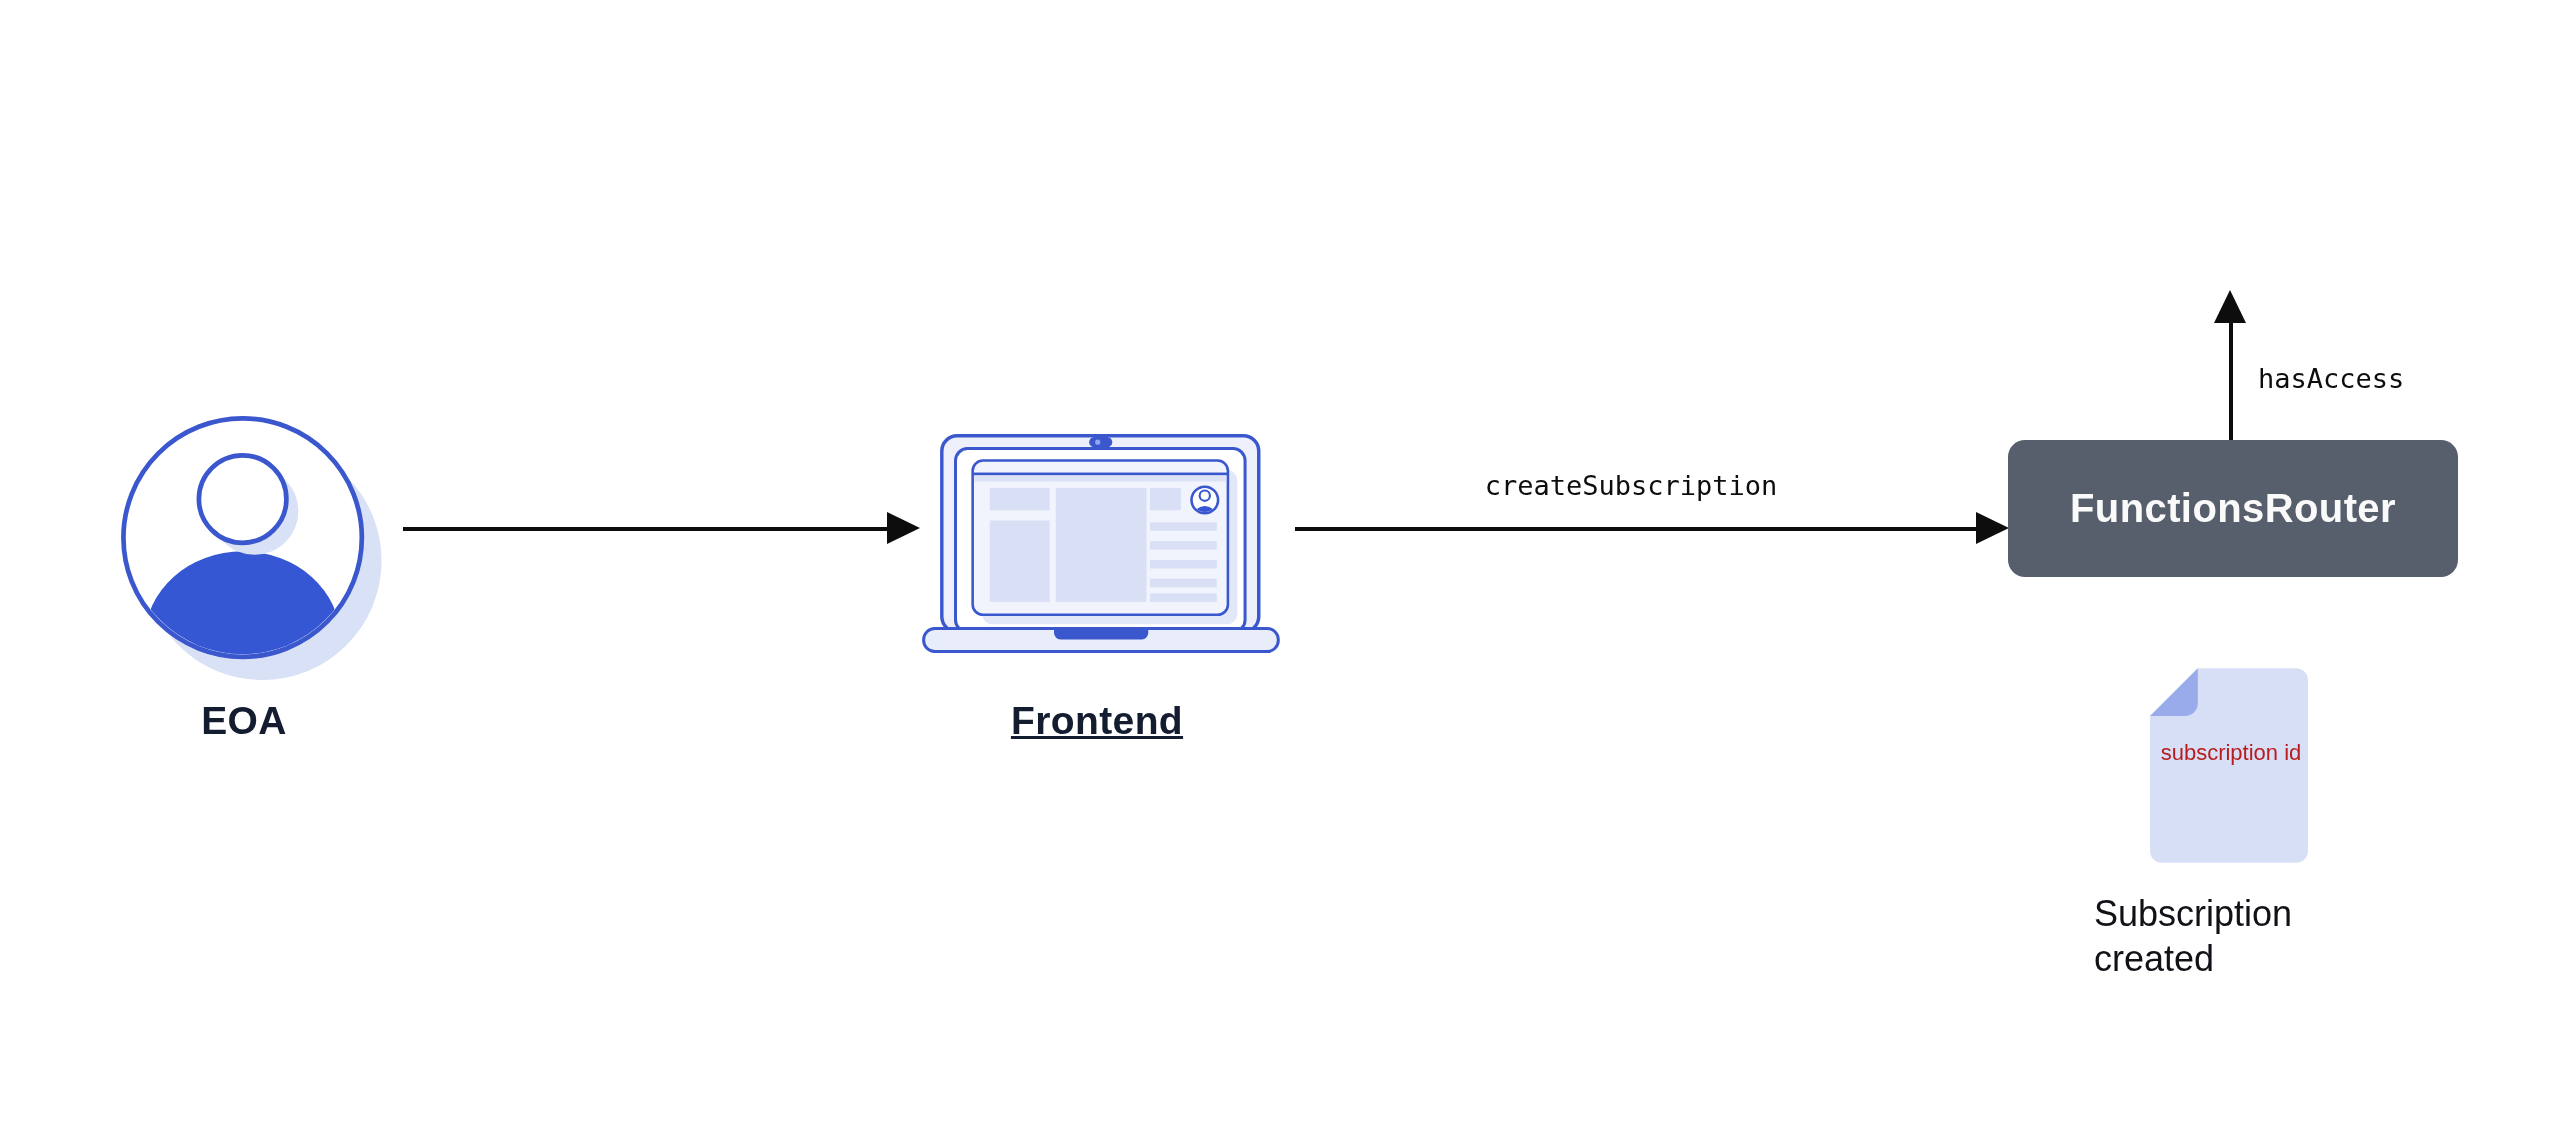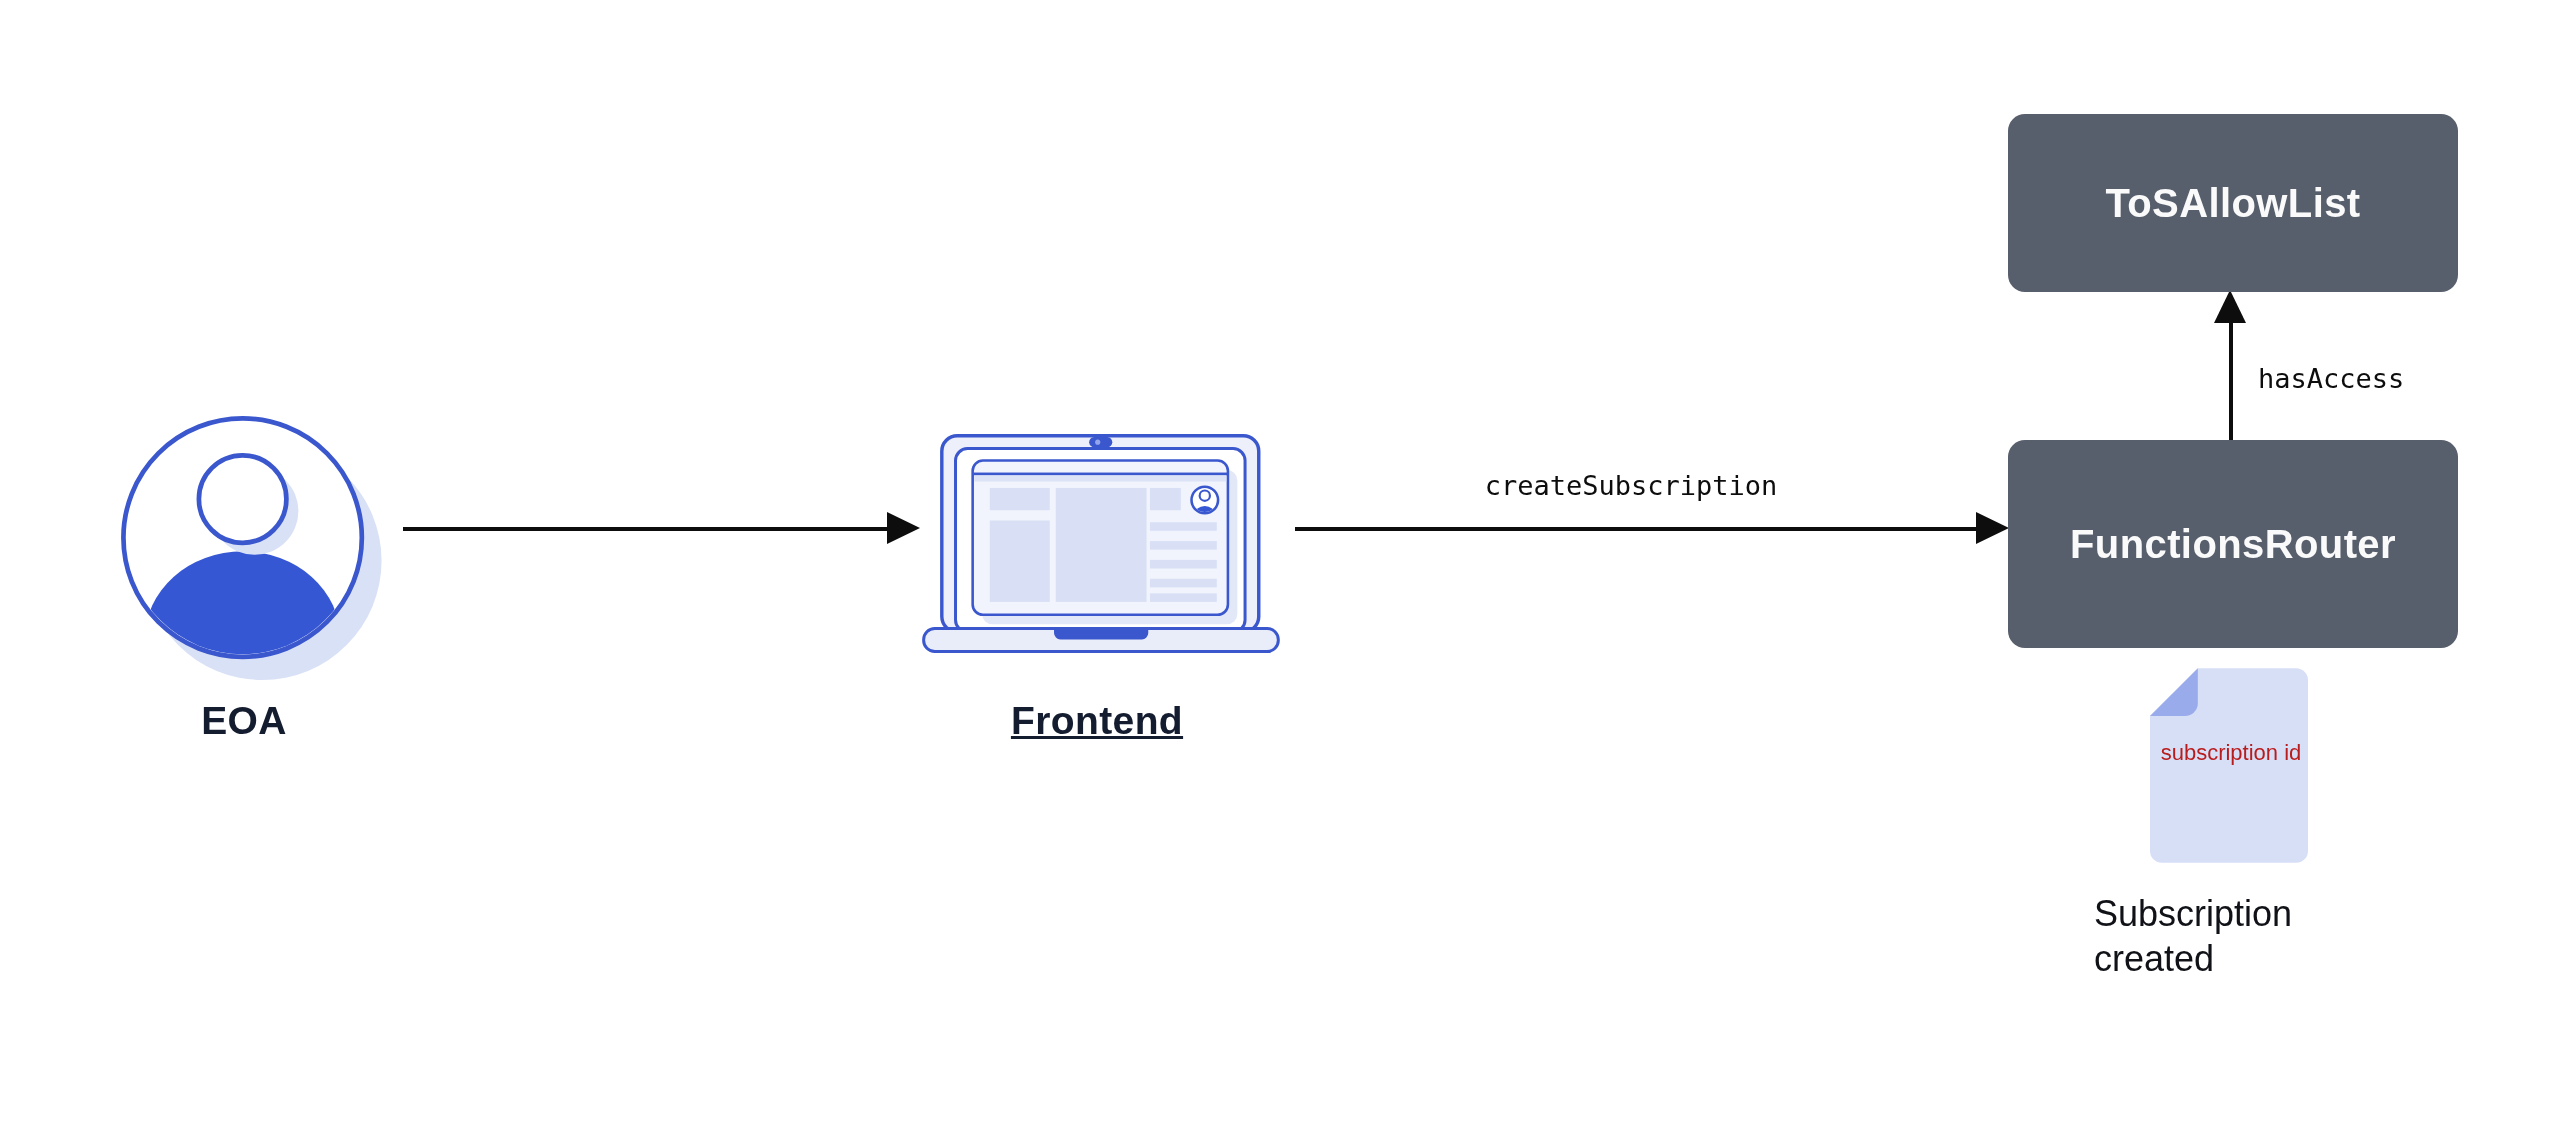--- a/index.html
+++ b/index.html
@@ -159,33 +159,30 @@
     <path d="M154 228.8 h110 v3.5 a7.5 7.5 0 0 1 -7.5 7.5 h-95 a7.5 7.5 0 0 1 -7.5 -7.5 Z" fill="#3a57ce"></path>
   </svg>
   <div class="node-label" style="left:1097px; top:699px;text-decoration:underline;">Frontend</div>
 
   <div>
     <div class="h-line" style="left:1295px; top:527px; width:683px;"></div>
     <div class="h-head" style="left:1976px; top:512px;"></div>
   </div>
   <div class="edge-label centered" style="left:1631px; top:470px;">createSubscription</div>
 
-  <div class="contract-box" style="left:2008px; top:440px; height:208px;">
+  <div class="contract-box" style="left:2008px; top:440px; height:137px;">
     <span>FunctionsRouter</span>
   </div>
 
   <div>
     <div class="v-line" style="left:2229px; top:322px; height:118px;"></div>
     <div class="v-head" style="left:2214px; top:290px;"></div>
   </div>
   <div class="edge-label" style="left:2258px; top:363px;">hasAccess</div>
 
-  <div class="contract-box" style="left:2008px; top:114px;">
-    <span>ToSAllowList</span>
-  </div>
 
   <svg class="abs" style="left:2150px; top:668px;" width="158" height="195" viewBox="0 0 185 228">
 
     <path d="M56 0 H171 A14 14 0 0 1 185 14 V214 A14 14 0 0 1 171 228 H14 A14 14 0 0 1 0 214 V56 Z" fill="#d7dff7"></path>
 
     <path d="M56 0 L0 56 H41 A15 15 0 0 0 56 41 Z" fill="#9aabeb"></path>
   </svg>
   <div class="doc-text" style="left:2231px; top:738px;">subscription id</div>
   <div class="doc-caption" style="left:2231px; top:891px;">Subscription created</div>
 

